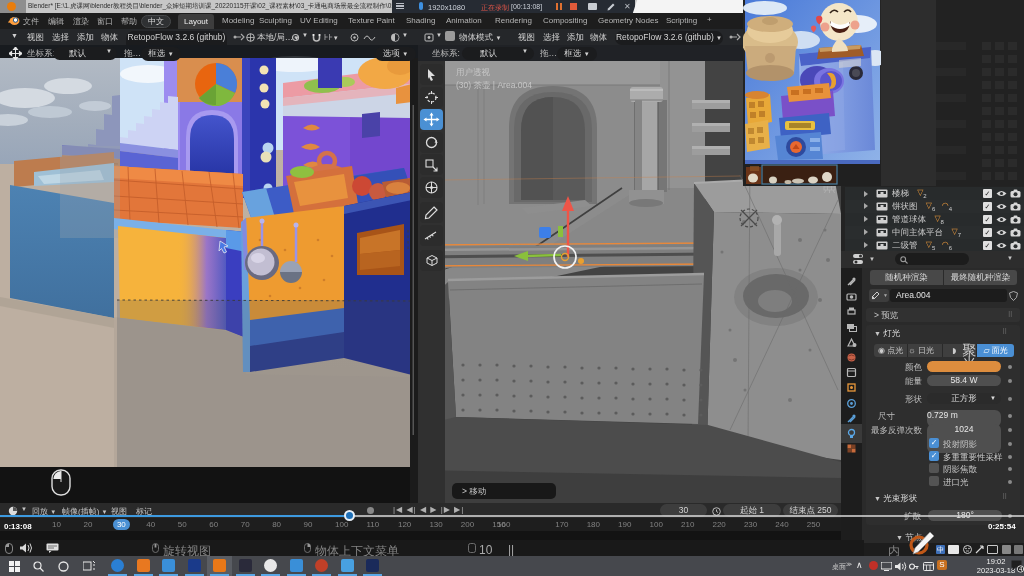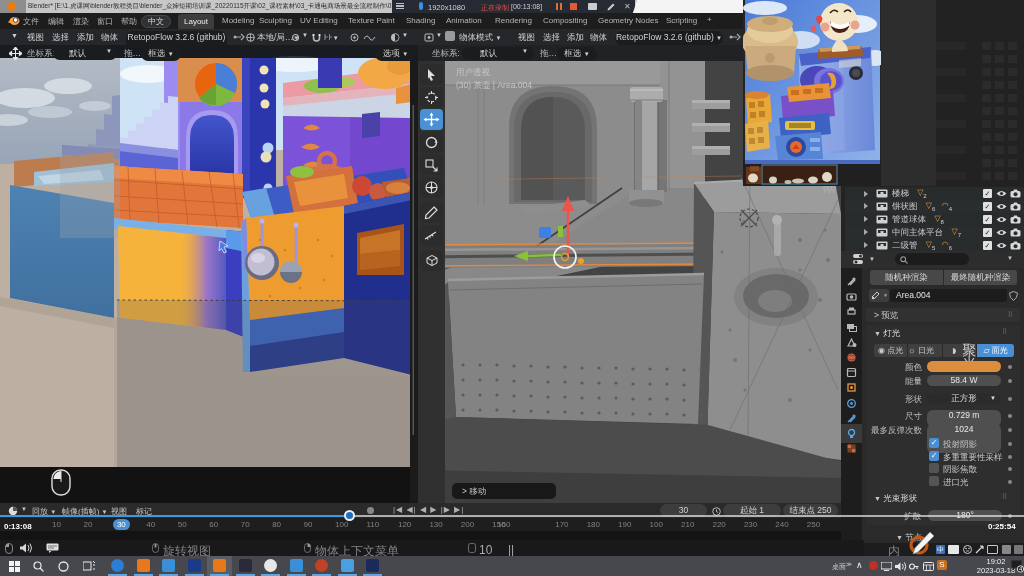--- a/index.html
+++ b/index.html
@@ -862,22 +862,22 @@
       <div style="flex:1;text-align:left;line-height:13px;border-right:1px solid #2a2a2a;font-size:8px;color:#ccc">☼ 日光</div>
       <div style="flex:1;text-align:right;line-height:13px;border-right:1px solid #2a2a2a;font-size:14px;color:#ccc">◗ 聚光</div>
       <div style="flex:1.1;text-align:center;line-height:13px;background:#4a8fd4;color:#fff;border-radius:0 3px 3px 0;font-size:8px">▱ 面光</div>
     </div>
     <div class="abs" style="left:16px;top:94px;width:44px;text-align:right;color:#bdbdbd">颜色</div>
     <div class="abs" style="left:65px;top:93px;width:74px;height:11px;background:#dd8d3e;border-radius:6px"></div>
     <div class="abs" style="left:16px;top:108px;width:44px;text-align:right;color:#bdbdbd">能量</div>
     <div class="abs" style="left:65px;top:107px;width:74px;height:11px;background:#4f4f4f;border-radius:6px;text-align:center;line-height:11px;color:#e8e8e8">58.4 W</div>
     <div class="abs" style="left:16px;top:126px;width:44px;text-align:right;color:#bdbdbd">形状</div>
     <div class="abs" style="left:65px;top:125px;width:74px;height:11px;background:#2b2b2b;border-radius:6px;text-align:center;line-height:11px;color:#ddd">正方形 <span class="abs" style="right:5px;top:0;font-size:6px">▼</span></div>
-    <div class="abs" style="left:16px;top:143px;width:44px;text-align:right;color:#bdbdbd">尺寸</div>
-    <div class="abs" style="left:65px;top:142px;width:74px;height:17px;background:#4f4f4f;border-radius:6px;text-align:center;line-height:11px;color:#e8e8e8">0.729 m</div>
+    <div class="abs" style="left:16px;top:143px;width:44px;color:#bdbdbd">尺寸</div>
+    <div class="abs" style="left:65px;top:142px;width:74px;height:17px;background:#4f4f4f;border-radius:6px;line-height:11px;color:#e8e8e8">0.729 m</div>
     <div class="abs" style="left:4px;top:157px;width:56px;text-align:right;color:#bdbdbd">最多反弹次数</div>
     <div class="abs" style="left:65px;top:156px;width:74px;height:29px;background:#4f4f4f;border-radius:6px;text-align:center;line-height:11px;color:#e8e8e8">1024</div>
     <div class="abs" style="left:67px;top:170px;width:10px;height:10px;background:#4a8fd4;border-radius:2px;color:#fff;font-size:8px;text-align:center;line-height:10px">✓</div>
     <div class="abs" style="left:81px;top:171px;color:#c8c8c8">投射阴影</div>
     <div class="abs" style="left:67px;top:183px;width:10px;height:10px;background:#4a8fd4;border-radius:2px;color:#fff;font-size:8px;text-align:center;line-height:10px">✓</div>
     <div class="abs" style="left:81px;top:184px;color:#c8c8c8">多重重要性采样</div>
     <div class="abs" style="left:67px;top:195px;width:10px;height:10px;background:#545454;border-radius:2px"></div>
     <div class="abs" style="left:81px;top:196px;color:#c8c8c8">阴影焦散</div>
     <div class="abs" style="left:67px;top:208px;width:10px;height:10px;background:#545454;border-radius:2px"></div>
     <div class="abs" style="left:81px;top:209px;color:#c8c8c8">进口光</div>

